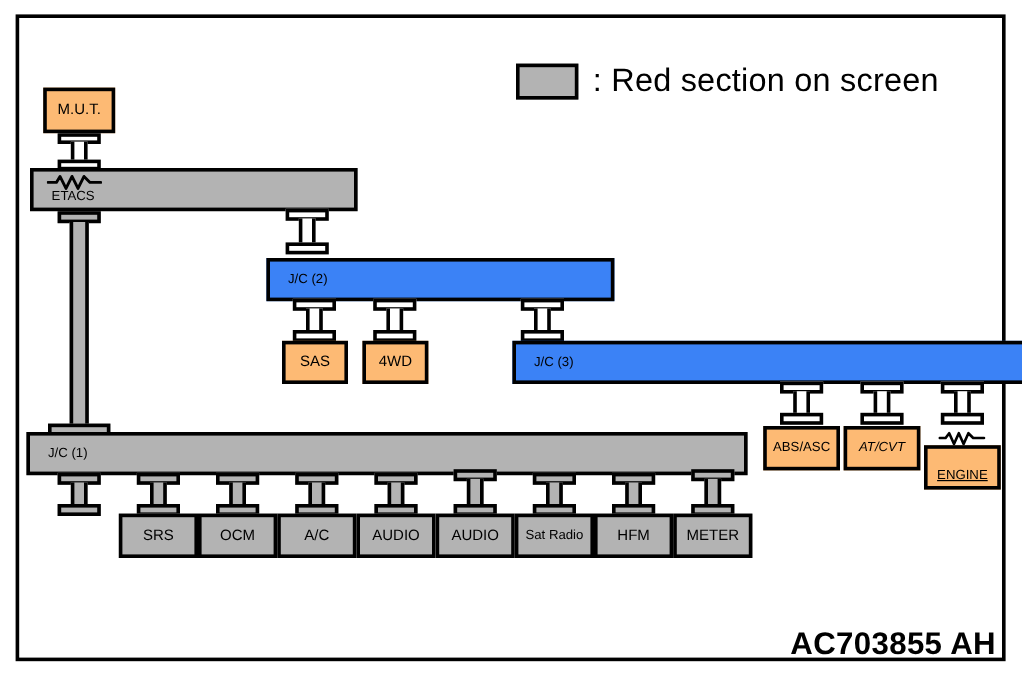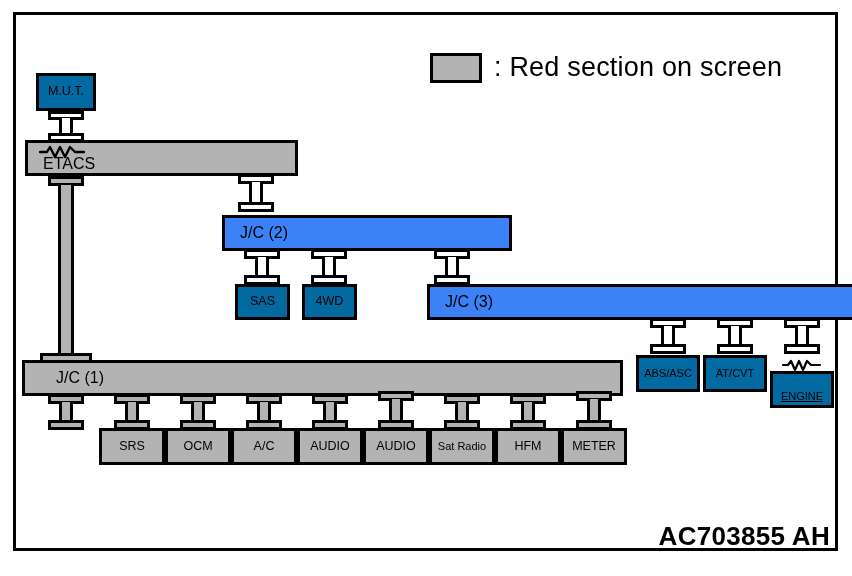--- a/index.html
+++ b/index.html
@@ -15,33 +15,33 @@
   }
 
   
   .legend{position:absolute;left:430px;top:52px;display:flex;align-items:center;}
   .legend-swatch{width:52px;height:30px;background:#b3b3b3;border:3px solid #000;box-sizing:border-box;}
   .legend-text{font-size:27px;color:#000;margin-left:12px;white-space:nowrap;letter-spacing:.2px;text-align:right;}
 
   
   .node{
     position:absolute;box-sizing:border-box;border:3px solid #000;
-    background:#0369a1;display:flex;align-items:center;justify-content:center;
+    background:#fdba74;display:flex;align-items:center;justify-content:center;
   }
   .node.gray{background:#b3b3b3;}
   .node .lbl{font-size:12.5px;color:#000;white-space:nowrap;text-align:center;line-height:1.05;}
   .node.small .lbl{font-size:11px;}
 
   
   .bar{
     position:absolute;box-sizing:border-box;border:3px solid #000;background:#3b82f6;
     display:flex;align-items:center;
   }
   .bar.gray{background:#b3b3b3;}
-  .bar .lbl{font-size:16px;color:#000;padding-left:15px;white-space:nowrap;}
+  .bar .lbl{font-size:11px;color:#000;padding-left:15px;white-space:nowrap;}
 
   
   .plug{position:absolute;box-sizing:border-box;}
   .plug .cap{position:absolute;left:0;box-sizing:border-box;border:3px solid #000;background:#fff;}
   .plug .stem{position:absolute;box-sizing:border-box;border-left:3px solid #000;border-right:3px solid #000;background:#fff;}
   .plug.gray .cap{background:#b3b3b3;}
   .plug.gray .stem{background:#b3b3b3;}
 
   
   .trunk{position:absolute;box-sizing:border-box;border-left:3px solid #000;border-right:3px solid #000;background:#b3b3b3;}
@@ -141,31 +141,31 @@
   </div>
   <div class="plug" style="left:784px;top:318px;width:36px;height:42px;">
     <div class="cap" style="top:0;width:36px;height:10px;"></div>
     <div class="stem" style="left:11px;top:8px;width:14px;height:20px;"></div>
     <div class="cap" style="top:26px;width:36px;height:10px;"></div>
   </div>
 
   <div class="node small" style="left:636px;top:355px;width:64px;height:37px;">
     <span class="lbl">ABS/ASC</span>
   </div>
-  <div class="node small" style="left:703px;top:355px;width:64px;height:37px;">
+  <div class="node small" style="left:703px;top:355px;width:64px;height:37px;font-style:italic;">
     <span class="lbl">AT/CVT</span>
   </div>
   <div class="node small" style="left:770px;top:371px;width:64px;height:37px;text-decoration:underline;">
     <span class="lbl" style="padding-top:14px;">ENGINE</span>
   </div>
   <svg class="zig" width="40" height="13" viewBox="0 0 40 13" style="left:782px;top:359px;">
     <polyline points="1,6 6,6 9,2 13,11 17,2 21,11 25,2 29,6 38,6" fill="none" stroke="#000" stroke-width="2.2" stroke-linejoin="round" stroke-linecap="round"></polyline>
   </svg>
 
-  <div class="bar gray" style="left:22px;top:360px;width:601px;height:36px;padding-left:16px;">
+  <div class="bar gray" style="left:22px;top:360px;width:601px;height:36px;">
     <span class="lbl">J/C (1)</span>
   </div>
 
   <div class="plug gray" style="left:48px;top:394px;width:36px;height:42px;">
     <div class="cap" style="top:0;width:36px;height:10px;"></div>
     <div class="stem" style="left:11px;top:8px;width:14px;height:20px;"></div>
     <div class="cap" style="top:26px;width:36px;height:10px;"></div>
   </div>
   <div class="plug gray" style="left:114px;top:394px;width:36px;height:42px;">
     <div class="cap" style="top:0;width:36px;height:10px;"></div>

